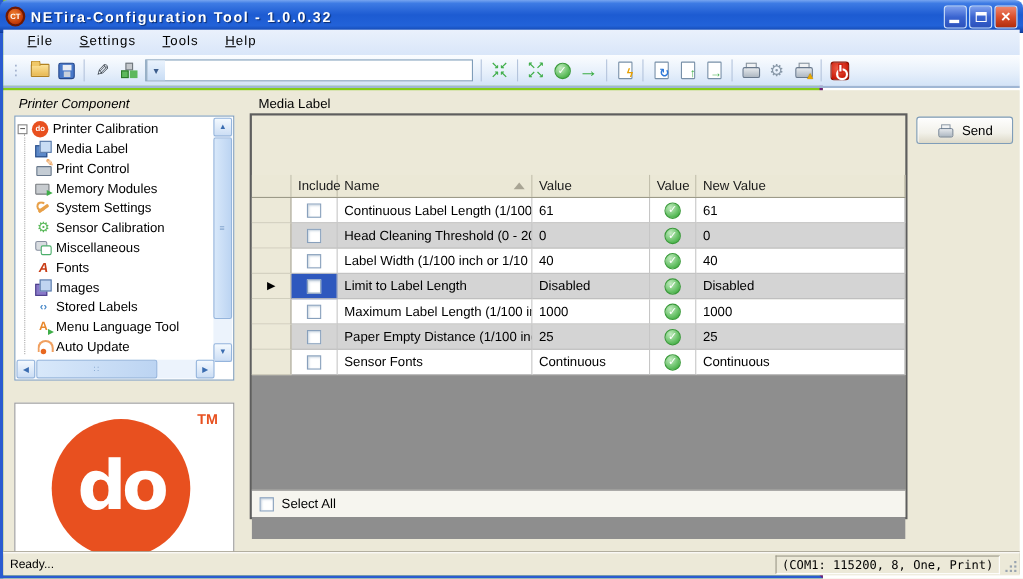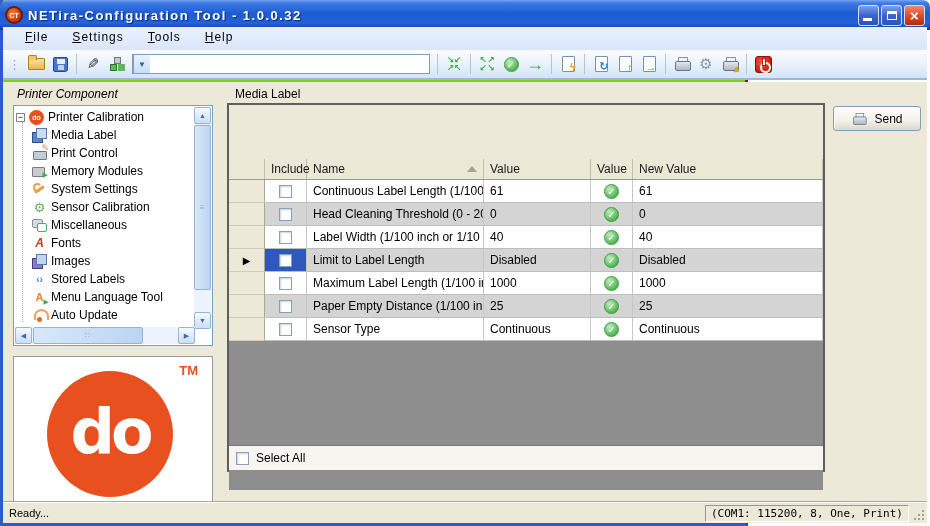--- a/index.html
+++ b/index.html
@@ -100,21 +100,21 @@
   .ic-fonts { color:#C83C14; font-weight:bold; font-style:italic; font-size:12px; }
   .ic-images::before { content:""; position:absolute; left:0; top:4px; width:9px; height:9px; background:#8878C8; border:1px solid #4A3C88; }
   .ic-images::after  { content:""; position:absolute; left:4px; top:0; width:9px; height:9px; background:#C0D4F0; border:1px solid #5878A8; }
   .ic-stored { color:#4888C8; font-weight:bold; font-size:10px; }
   .ic-menulang { color:#E8882C; font-weight:bold; font-size:11px; }
   .ic-menulang::after { content:"▶"; position:absolute; right:-2px; bottom:-1px; color:#3FAE49; font-size:7px; }
   .ic-update::before { content:""; position:absolute; left:5px; bottom:1px; width:5px; height:5px; background:#E86820; border-radius:50%; }
   .ic-update::after { content:""; position:absolute; left:2px; top:1px; width:11px; height:9px; border:2px solid #F0A060; border-bottom:none; border-radius:8px 8px 0 0; }
 
   
-  .logobox { position:absolute; left:10px; top:274px; width:200px; height:151px; background:#fff; border:1px solid #9A9A9A;text-decoration:underline; }
+  .logobox { position:absolute; left:10px; top:284px; width:200px; height:151px; background:#fff; border:1px solid #9A9A9A;text-decoration:underline; }
   .logo-circle { position:absolute; left:33px; top:14px; width:126px; height:126px; border-radius:50%; background:#E8501F;
     display:flex; align-items:center; justify-content:center; }
   .logo-do { color:#fff; font-size:62px; font-weight:bold; letter-spacing:-4px; font-family:"DejaVu Sans",sans-serif; padding-bottom:6px; }
   .logo-tm { position:absolute; right:14px; top:6px; color:#E8501F; font-size:13px; font-weight:bold; }
 
   
   .send-btn { position:absolute; left:830px; top:24px; width:88px; height:25px; border:1px solid #7F9DB9; border-radius:3px;
     background:linear-gradient(180deg,#FEFEFE,#F2F1EA 60%,#DDD9C8); display:flex; align-items:center; justify-content:center; gap:7px; font-size:12px; color:#000; box-shadow:1px 1px 0 #fff inset; }
   .send-btn .i-printer { transform:scale(.85); }
   .rpanel { position:absolute; left:224px; top:21px; width:598px; height:369px; border:2px solid #5E5E5E; background:#ECE9D8; }
@@ -409,21 +409,21 @@
           <span class="gc gc-status">
               <span class="ok-icon">✓</span>
             </span>
           <span class="gc gc-new">25</span>
         </div>
         <div class="grow">
           <span class="gc gc-sel"></span>
           <span class="gc gc-inc">
               <span class="cb"></span>
             </span>
-          <span class="gc gc-name">Sensor Type</span>
+          <span class="gc gc-name">Sensor Fonts</span>
           <span class="gc gc-val">Continuous</span>
           <span class="gc gc-status">
               <span class="ok-icon">✓</span>
             </span>
           <span class="gc gc-new">Continuous</span>
         </div>
         <div class="gfill"></div>
       </div>
       <div class="selectall">
         <span class="cb"></span>

